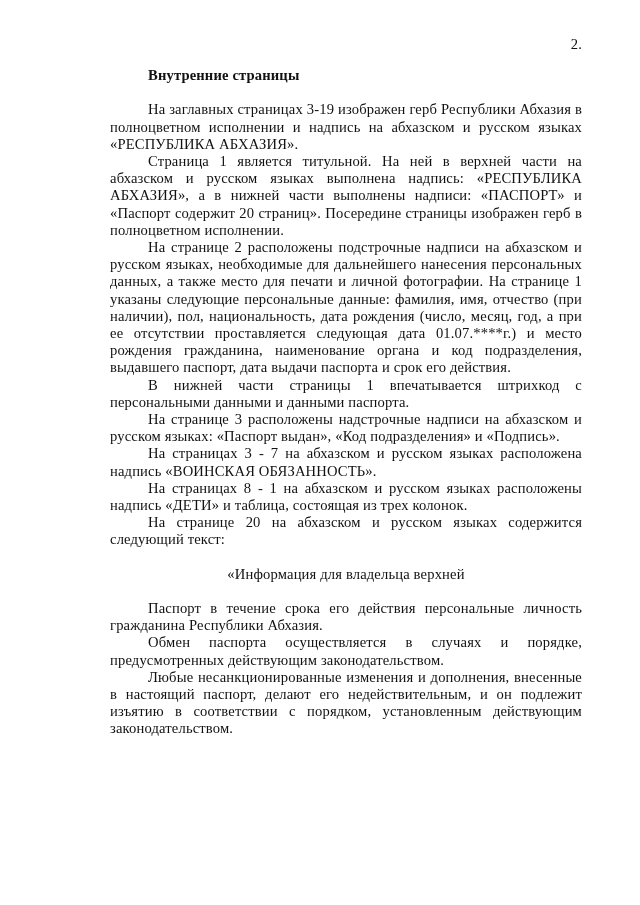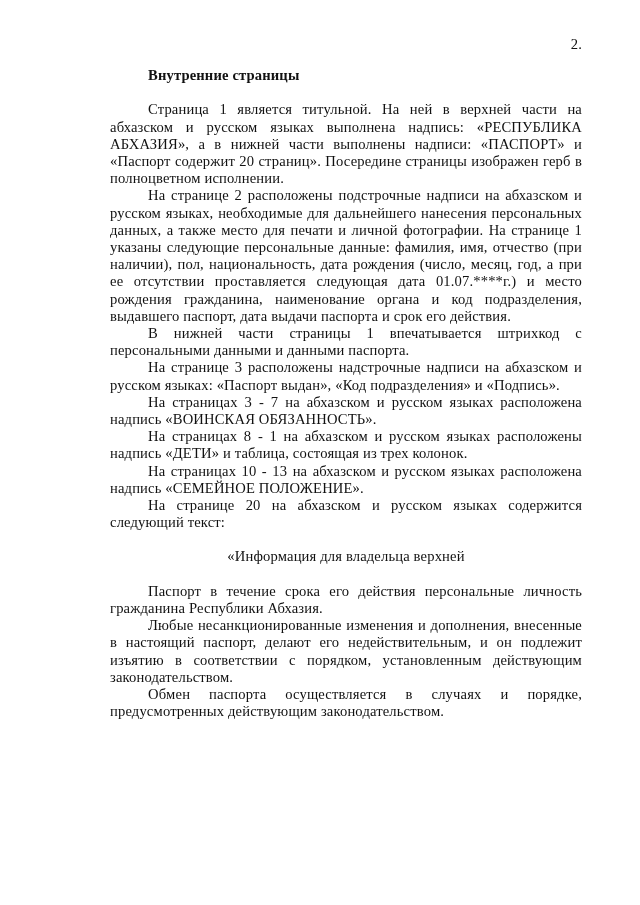--- a/index.html
+++ b/index.html
@@ -50,29 +50,29 @@
 </head>
 <body>
 
 <div class="sheet">
   <div class="content">
 
     <p class="page-number">2.</p>
 
     <p class="section-heading">Внутренние страницы</p>
 
+    <p class="para">На заглавных страницах 3-19 изображен герб Республики Абхазия в полноцветном исполнении и надпись на абхазском и русском языках «РЕСПУБЛИКА АБХАЗИЯ».</p>
     <p class="para">Страница 1 является титульной. На ней в верхней части на абхазском и русском языках выполнена надпись: «РЕСПУБЛИКА АБХАЗИЯ», а в нижней части выполнены надписи: «ПАСПОРТ» и «Паспорт содержит 20 страниц». Посередине страницы изображен герб в полноцветном исполнении.</p>
     <p class="para">На странице 2 расположены подстрочные надписи на абхазском и русском языках, необходимые для дальнейшего нанесения персональных данных, а также место для печати и личной фотографии. На странице 1 указаны следующие персональные данные: фамилия, имя, отчество (при наличии), пол, национальность, дата рождения (число, месяц, год, а при ее отсутствии проставляется следующая дата 01.07.****г.) и место рождения гражданина, наименование органа и код подразделения, выдавшего паспорт, дата выдачи паспорта и срок его действия.</p>
     <p class="para">В нижней части страницы 1 впечатывается штрихкод с персональными данными и данными паспорта.</p>
     <p class="para">На странице 3 расположены надстрочные надписи на абхазском и русском языках: «Паспорт выдан», «Код подразделения» и «Подпись».</p>
     <p class="para">На страницах 3 - 7 на абхазском и русском языках расположена надпись «ВОИНСКАЯ ОБЯЗАННОСТЬ».</p>
     <p class="para">На страницах 8 - 1 на абхазском и русском языках расположены надпись «ДЕТИ» и таблица, состоящая из трех колонок.</p>
-    <p class="para">На страницах 10 - 13 на абхазском и русском языках расположена надпись «СЕМЕЙНОЕ ПОЛОЖЕНИЕ».</p>
     <p class="para">На странице 20 на абхазском и русском языках содержится следующий текст:</p>
 
     <p class="para center-heading">«Информация для владельца верхней</p>
 
     <p class="para">Паспорт в течение срока его действия персональные личность гражданина Республики Абхазия.</p>
+    <p class="para">Обмен паспорта осуществляется в случаях и порядке, предусмотренных действующим законодательством.</p>
     <p class="para">Любые несанкционированные изменения и дополнения, внесенные в настоящий паспорт, делают его недействительным, и он подлежит изъятию в соответствии с порядком, установленным действующим законодательством.</p>
-    <p class="para">Обмен паспорта осуществляется в случаях и порядке, предусмотренных действующим законодательством.</p>
 
   </div>
 </div>
 
 </body></html>

